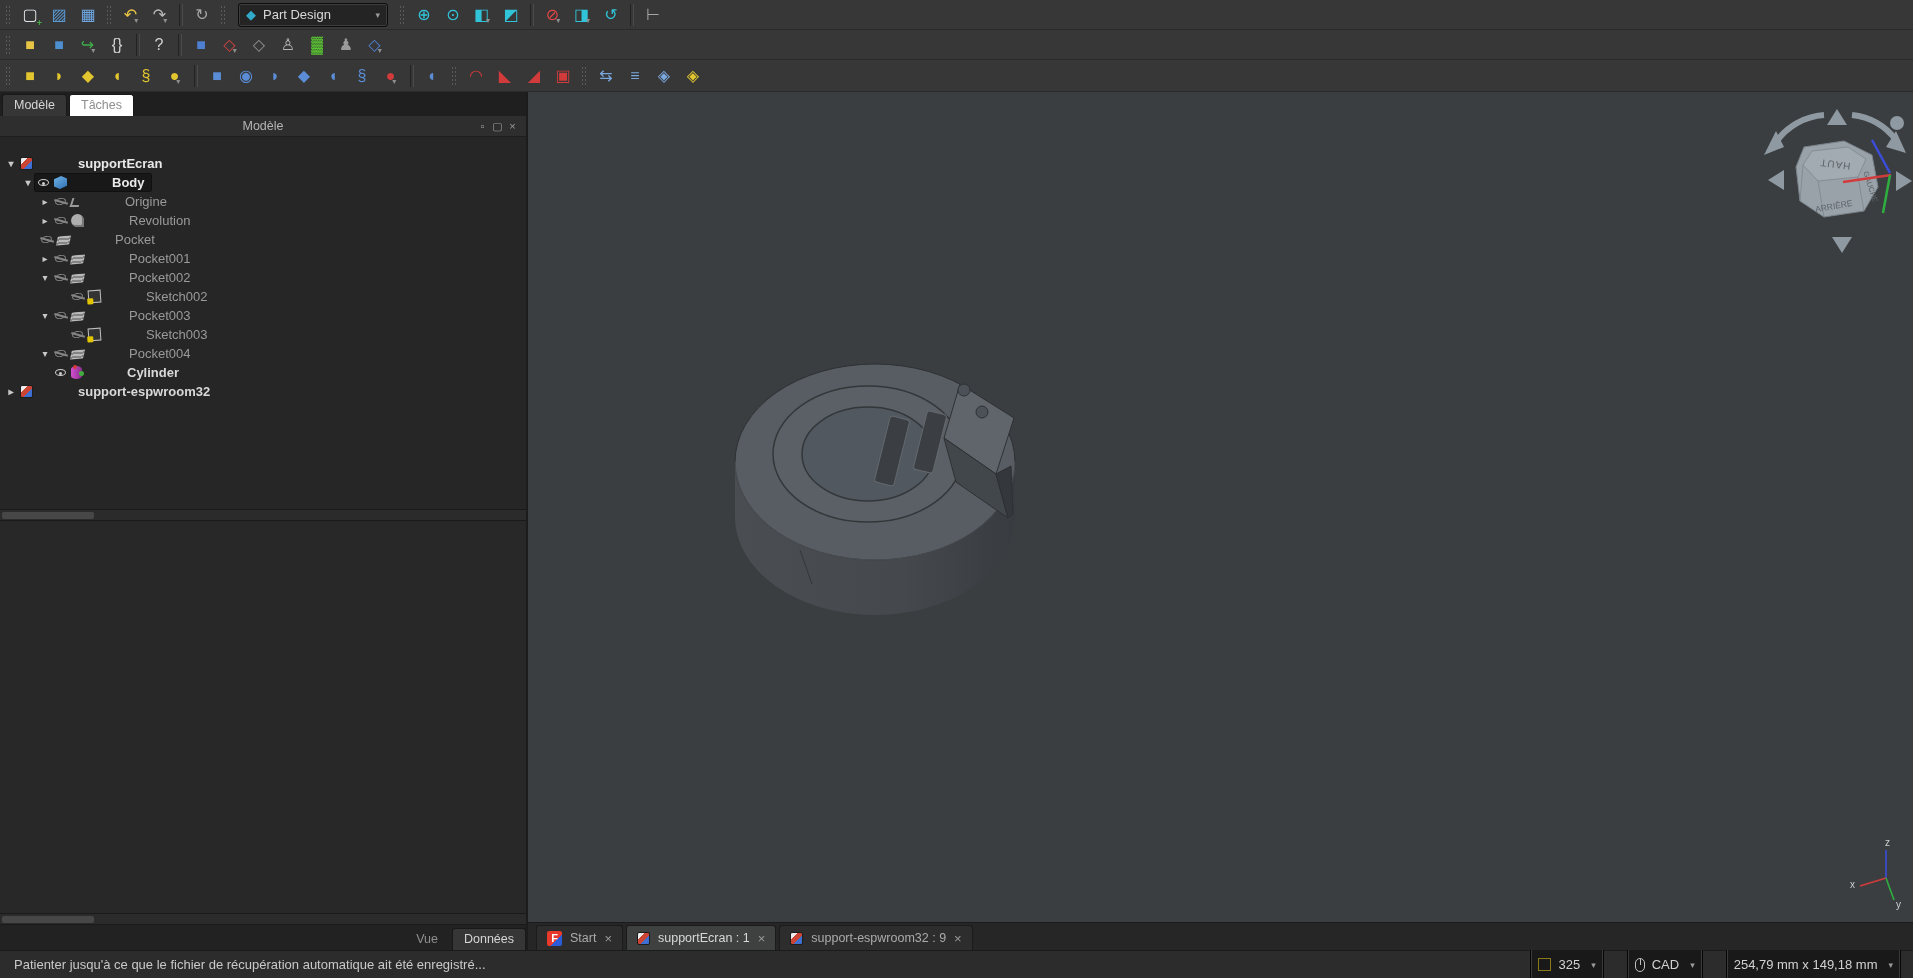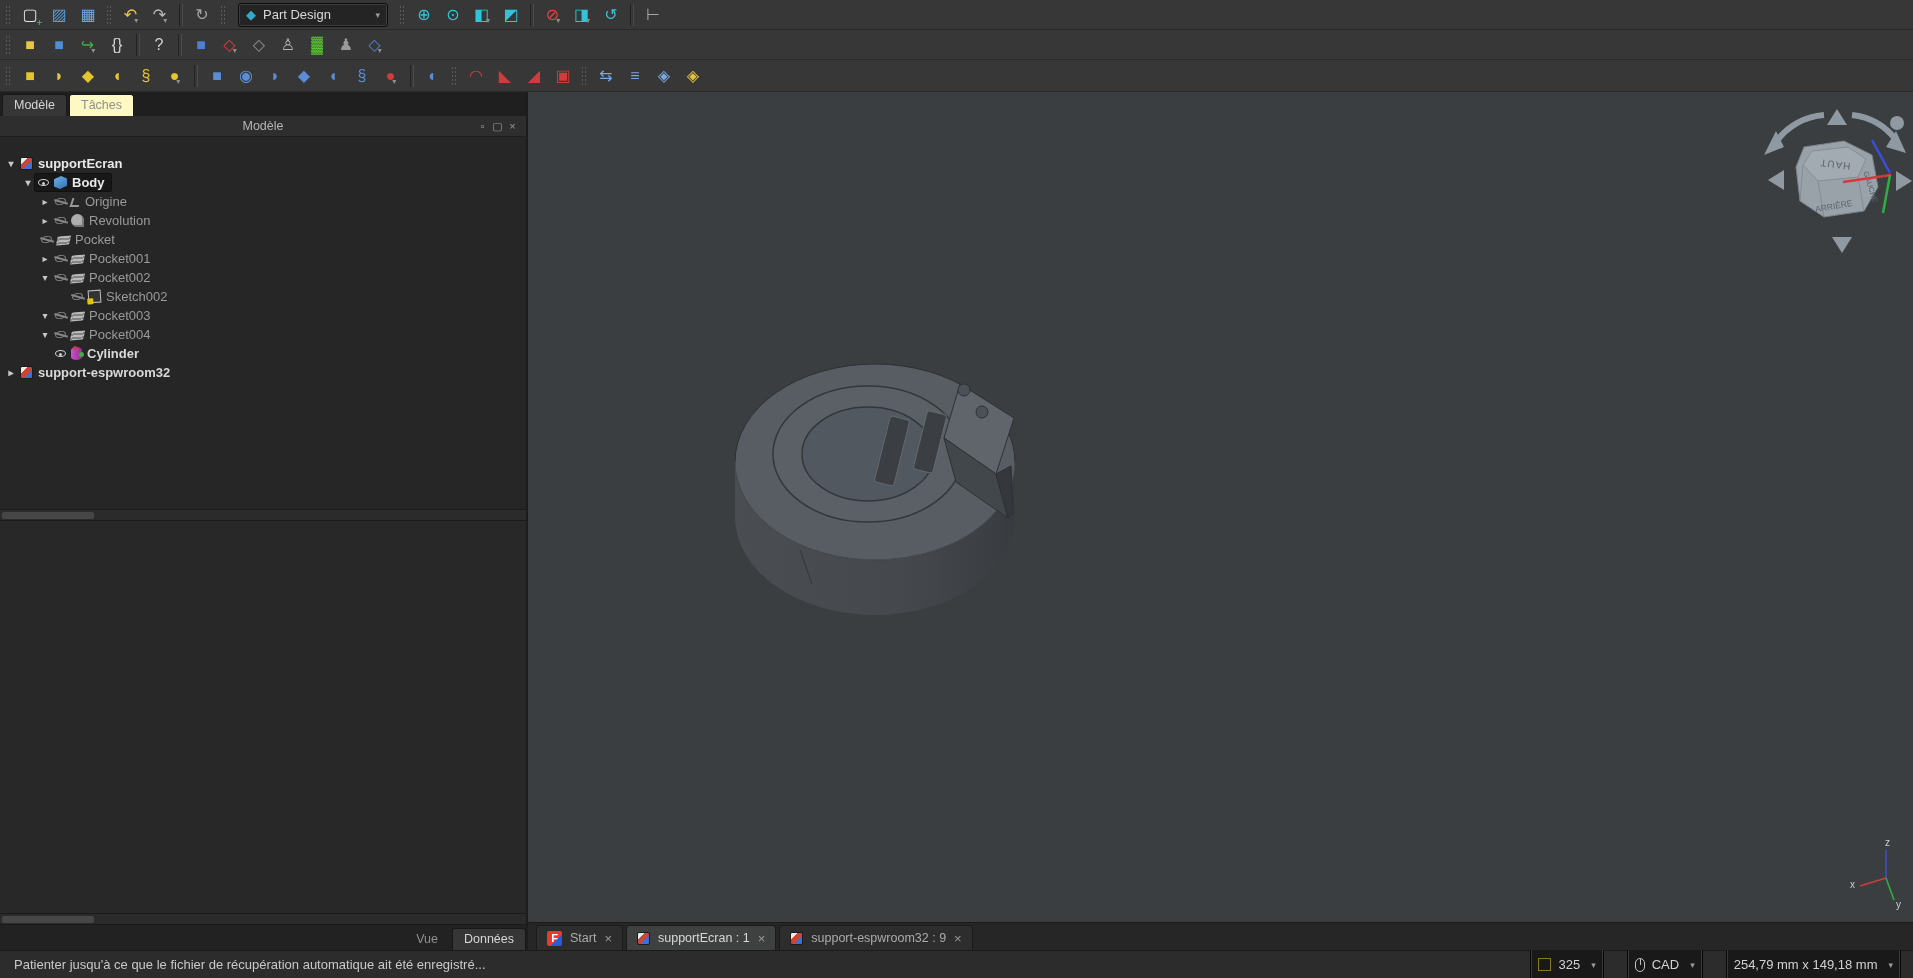--- a/index.html
+++ b/index.html
@@ -24,21 +24,21 @@
     gap:7px; padding:0 7px; margin:0 6px; color:#d8d8d8; font-size:13px; }
   .combo .wbi { color:#31a9c9; font-size:13px; }
   .combo .ca { margin-left:auto; color:#9a9a9a; font-size:9px; }
 
   
   .main { display:flex; height:858px; }
   .left { width:528px; display:flex; flex-direction:column; background:#272727;
     border-right:2px solid #1c1c1c; }
 
   .panel-tabs { height:24px; background:#1f1f1f; display:flex; align-items:flex-end; gap:2px; padding:2px 0 0 2px; }
-  .ptab { padding:3px 11px 4px; font-size:12.5px; color:#8f8f8f; background:#fef9c3;
+  .ptab { padding:3px 11px 4px; font-size:12.5px; color:#8f8f8f; background:#ffffff;
     border:1px solid #191919; border-bottom:none; border-radius:3px 3px 0 0; }
   .ptab.active { background:#363636; color:#d6d6d6; }
 
   .panel-header { height:21px; background:#2e2e2e; border-bottom:1px solid #1e1e1e;
     display:flex; align-items:center; padding:0 6px; }
   .panel-header .title { flex:1; text-align:center; color:#b5b5b5; font-size:12.5px; }
   .panel-header .wbtn { color:#9a9a9a; font-size:11px; width:15px; text-align:center; }
 
   .tree { height:372px; background:#262626; padding-top:17px; overflow:hidden; }
   .trow { height:19px; display:flex; align-items:center; font-size:13px; color:#9a9a9a; }
@@ -69,21 +69,21 @@
     background:repeating-linear-gradient(180deg,#b9b9b9 0 2px,#848484 2px 4px);
     transform:skewX(-18deg) rotate(-6deg); }
   .ti-sketch { border:1px solid #bdbdbd; background:rgba(90,90,90,.25); transform:rotate(-4deg); }
   .ti-sketch:after { content:""; position:absolute; left:-2px; bottom:-2px; width:6px; height:6px;
     background:#e2c400; border-radius:1px; }
   .ti-cylinder { width:11px; background:linear-gradient(90deg,#d24fd2,#8a2f8a); border-radius:50%/24%; }
   .ti-cylinder:before { content:""; position:absolute; left:2px; top:-1px; width:4px; height:4px;
     background:#d23b3b; border-radius:50%; }
   .ti-cylinder:after { content:""; position:absolute; right:-2px; top:5px; width:5px; height:5px;
     background:#3fae3f; border-radius:50%; }
-  .tlabel { white-space:nowrap; }
+  .tlabel { white-space:nowrap;margin-left:40px; }
 
   .hstrip { height:12px; background:#2b2b2b; border-top:1px solid #1a1a1a; border-bottom:1px solid #1a1a1a; position:relative; }
   .hstrip .handle { position:absolute; left:2px; top:2px; width:92px; height:7px; background:#474747; border-radius:2px; }
   .prop-area { flex:1; background:#282828; }
   .prop-tabs { height:25px; background:#222; display:flex; align-items:flex-end; gap:2px; padding:2px 0 0 0;justify-content:flex-end; }
   .prop-tabs .ptab.ghost { background:transparent; border-color:transparent; padding-left:4px; }
 
   
   .viewport { position:relative; flex:1; background:#3b3e40; overflow:hidden; }
   .mdi-bar { position:absolute; left:0; right:0; bottom:0; height:28px; background:#262626;
@@ -404,20 +404,30 @@
             </span>
           </div>
           <div class="trow" style="padding-left: 38px;">
             <span class="arrow">▾</span>
             <span class="rowc">
               <span class="eyes">
                 <span class="eye-closed"></span>
               </span>
               <span class="ti ti-pocket"></span>
               <span class="tlabel">Pocket003</span>
+            </span>
+          </div>
+          <div class="trow" style="padding-left: 55px;">
+            <span class="arrow"></span>
+            <span class="rowc">
+              <span class="eyes">
+                <span class="eye-closed"></span>
+              </span>
+              <span class="ti ti-sketch"></span>
+              <span class="tlabel">Sketch003</span>
             </span>
           </div>
           <div class="trow" style="padding-left: 38px;">
             <span class="arrow">▾</span>
             <span class="rowc">
               <span class="eyes">
                 <span class="eye-closed"></span>
               </span>
               <span class="ti ti-pocket"></span>
               <span class="tlabel">Pocket004</span>

